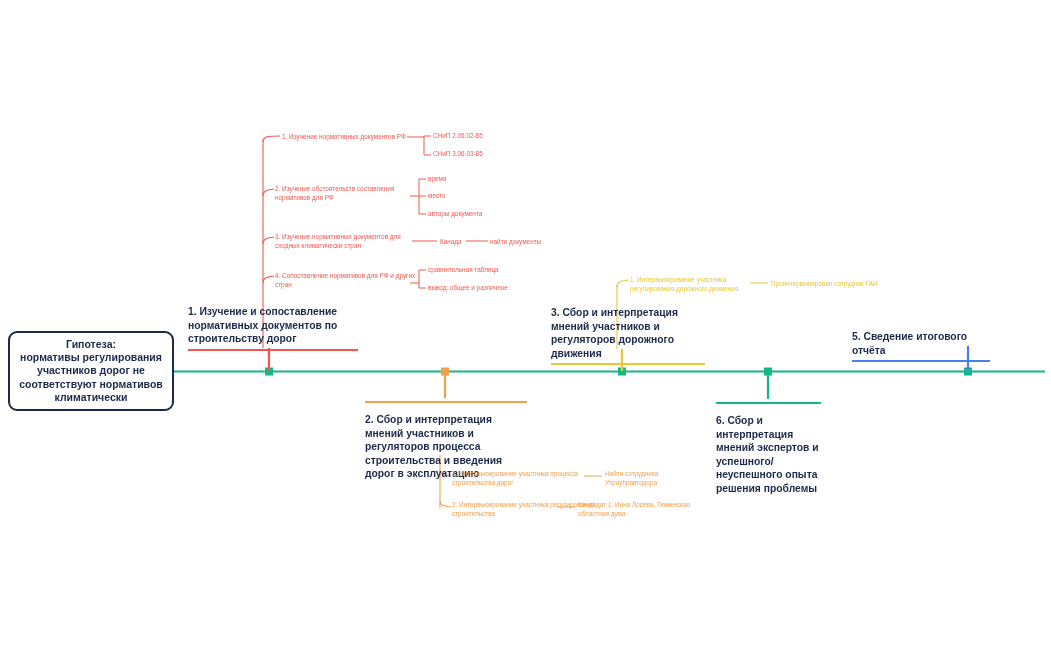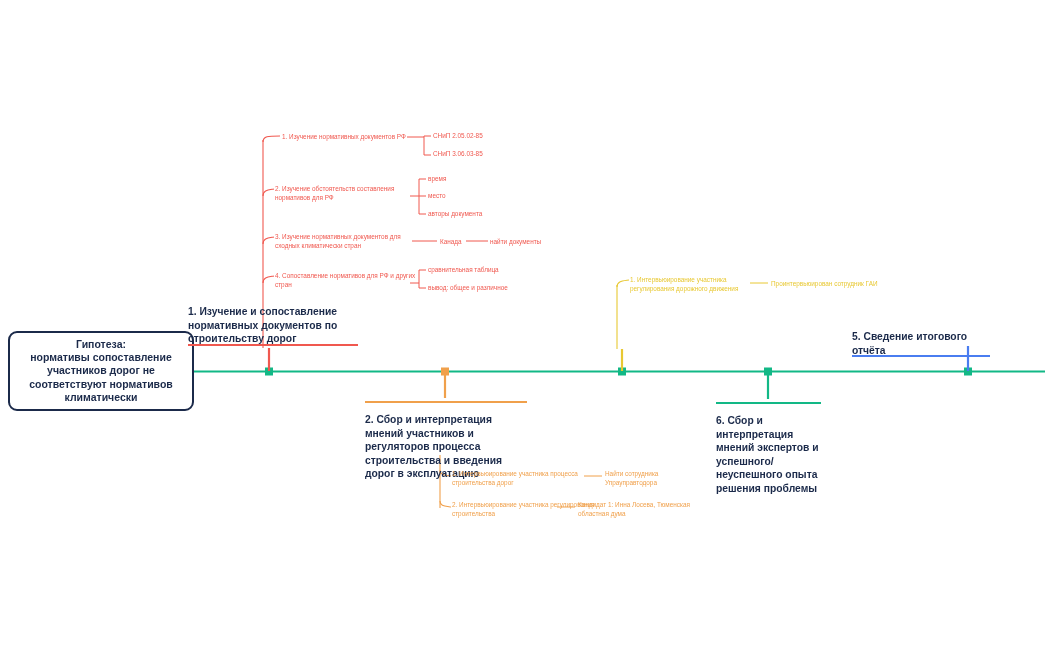--- a/index.html
+++ b/index.html
@@ -11,40 +11,40 @@
     overflow:hidden;
     position:relative;
   }
   #canvas{position:absolute;inset:0;}
   svg.wires{position:absolute;left:0;top:0;width:1051px;height:650px;pointer-events:none;}
 
   .node{position:absolute;}
 
   
   #root-node{
-    left:8px;top:331px;width:186px;height:80px;
+    left:8px;top:331px;width:166px;height:80px;
     border:2px solid #1b2a4a;border-radius:9px;
     background:#ffffff;
     display:flex;align-items:center;justify-content:center;
     box-sizing:border-box;
   }
   #root-node .root-text{
     font-size:10.5px;line-height:13.2px;font-weight:bold;
     text-align:center;color:#1b2a4a;padding:0 6px;
   }
 
   
   .branch{
     position:absolute;
     font-size:10.3px;line-height:13.6px;font-weight:bold;
     color:#1b2a4a;
     box-sizing:border-box;
   }
   .branch .btxt{display:block;}
-  .branch.above{}
+  .branch.above{padding-bottom:5px;}
   .branch.below{padding-top:12px;}
   .branch.above .uline{
     position:absolute;left:0;right:0;bottom:0;height:2px;
   }
   .branch.below .uline{
     position:absolute;left:0;right:0;top:0;height:2px;
   }
 
   #branch-1{left:188px;top:305px;width:170px;}
   #branch-2{left:365px;top:401px;width:162px;}
@@ -151,37 +151,41 @@
     <line x1="750" y1="283" x2="768" y2="283" stroke="#e8c832" stroke-width="1"></line>
 
     <line x1="768" y1="372" x2="768" y2="399" stroke="#12b886" stroke-width="2.2"></line>
 
     <line x1="968" y1="371" x2="968" y2="346" stroke="#4a7df0" stroke-width="2.2"></line>
   </svg>
 
   <div class="node" id="root-node">
     <div class="root-text">
       <span>Гипотеза:</span><br>
-      <span>нормативы сопоставление</span><br>
+      <span>нормативы регулирования</span><br>
       <span>участников дорог не</span><br>
       <span>соответствуют нормативов</span><br>
       <span>климатически</span>
     </div>
   </div>
 
   <div class="branch above" id="branch-1">
     <span class="btxt">1. Изучение и сопоставление нормативных документов по строительству дорог</span>
     <span class="uline" style="background:#f0584f;"></span>
   </div>
 
   <div class="branch below" id="branch-2">
     <span class="uline" style="background:#f0a04b;"></span>
     <span class="btxt">2. Сбор и интерпретация мнений участников и регуляторов процесса строительства и введения дорог в эксплуатацию</span>
   </div>
 
+  <div class="branch above" id="branch-3">
+    <span class="btxt">3. Сбор и интерпретация мнений участников и регуляторов дорожного движения</span>
+    <span class="uline" style="background:#e8c832;"></span>
+  </div>
 
   <div class="branch below" id="branch-4">
     <span class="uline" style="background:#12b886;"></span>
     <span class="btxt">6. Сбор и интерпретация мнений экспертов и успешного/ неуспешного опыта решения проблемы</span>
   </div>
 
   <div class="branch above" id="branch-5">
     <span class="btxt">5. Сведение итогового отчёта</span>
     <span class="uline" style="background:#4a7df0;"></span>
   </div>

